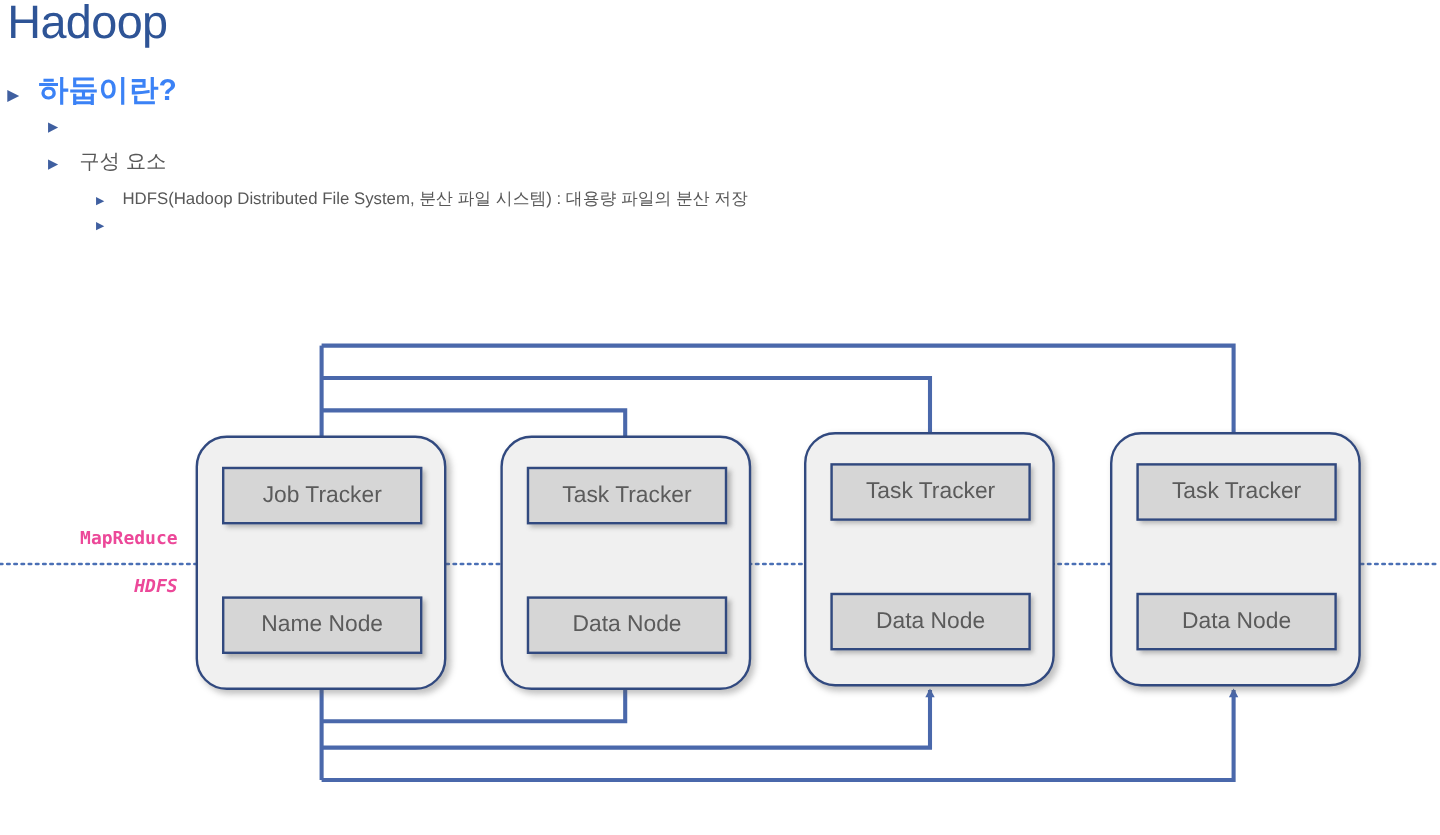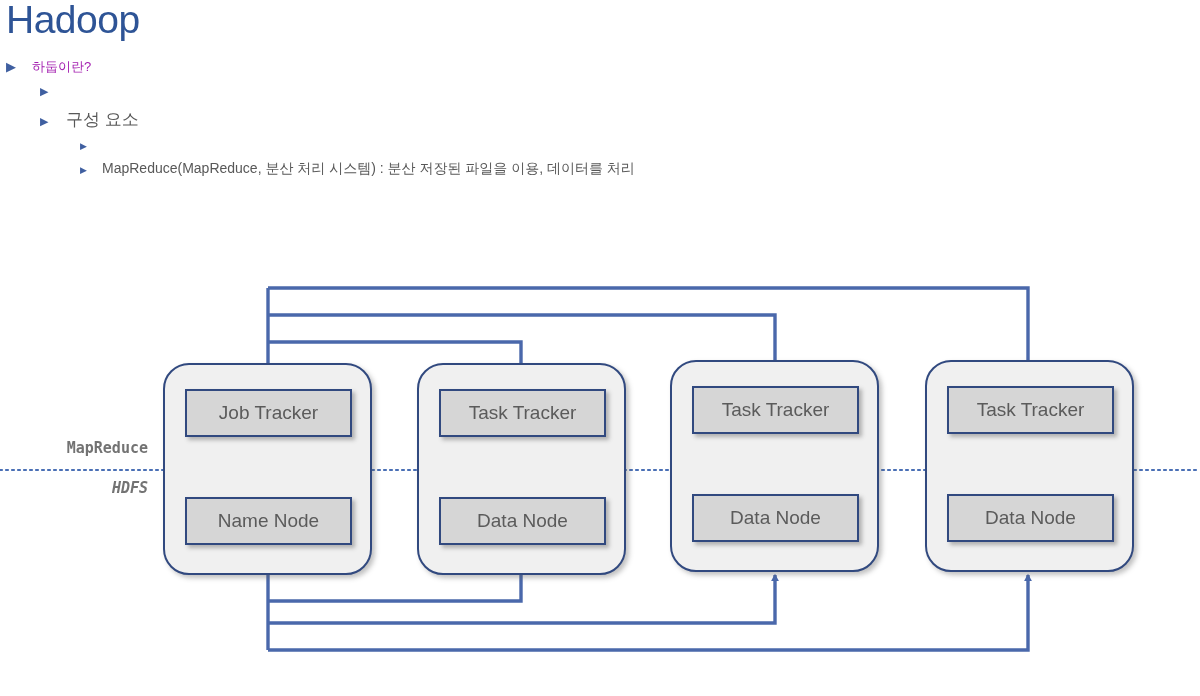--- a/index.html
+++ b/index.html
@@ -29,40 +29,40 @@
     color:#3f5fa0;
     display:inline-block;
     line-height:1;
     flex:0 0 auto;
   }
   .txt{color:#595959;white-space:nowrap;}
 
   
   .l1{margin:0 0 10px 0;}
   .l1 .tri{font-size:13px;width:26px;margin-left:6px;}
-  .l1 .txt{font-size:13px;color:#a21caf;}
+  .l1 .txt{font-size:25px;color:#3b82f6;font-weight:bold;}
   
   .l2{margin:0 0 11px 0;}
   .l2 .tri{font-size:11px;width:26px;margin-left:40px;}
   .l2 .txt{font-size:17px;color:#585858;}
   
   .l3{margin:0 0 9px 0;}
   .l3 .tri{font-size:9px;width:22px;margin-left:80px;}
   .l3 .txt{font-size:14px;color:#585858;}
 
   
   .diagram{position:absolute;left:0;top:0;width:1200px;height:696px;}
   .diagram svg{position:absolute;left:0;top:0;}
 
   .lane-label{
     position:absolute;
     font-family:"DejaVu Sans Mono", monospace;
     font-weight:bold;
     font-size:15px;
-    color:#737373;
+    color:#ec4899;
     text-align:right;
     width:148px;
     left:0;
   }
   .lane-mapreduce{top:439px;}
   .lane-hdfs{top:479px;font-style:italic;}
 
   
   .node{
     position:absolute;
@@ -104,24 +104,24 @@
     </div>
     <div class="row l2">
       <span class="tri">▶</span>
     </div>
     <div class="row l2">
       <span class="tri">▶</span>
       <span class="txt">구성 요소</span>
     </div>
     <div class="row l3">
       <span class="tri">▶</span>
+      <span class="txt">HDFS(Hadoop Distributed File System, 분산 파일 시스템) : 대용량 파일의 분산 저장</span>
     </div>
     <div class="row l3">
       <span class="tri">▶</span>
-      <span class="txt">MapReduce(MapReduce, 분산 처리 시스템) : 분산 저장된 파일을 이용, 데이터를 처리</span>
     </div>
   </div>
 
   <div class="diagram">
 
     <svg width="1200" height="696">
       <defs>
         <marker id="arrowDown" markerWidth="9" markerHeight="9" refX="4.5" refY="7.4" orient="0" markerUnits="userSpaceOnUse">
           <path d="M4.5,8.6 L0.6,1.4 L8.4,1.4 Z" fill="#4a68ab"></path>
         </marker>

